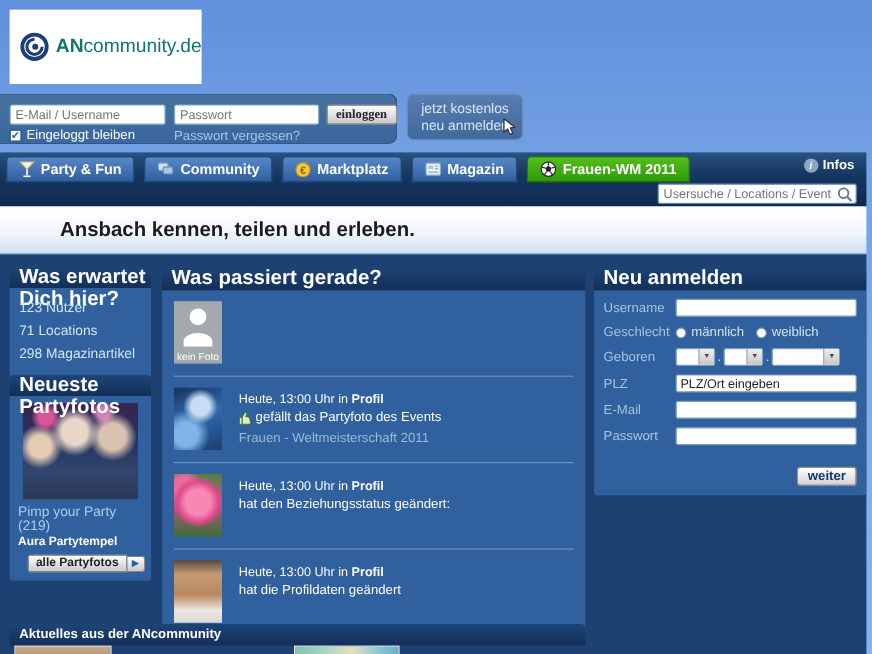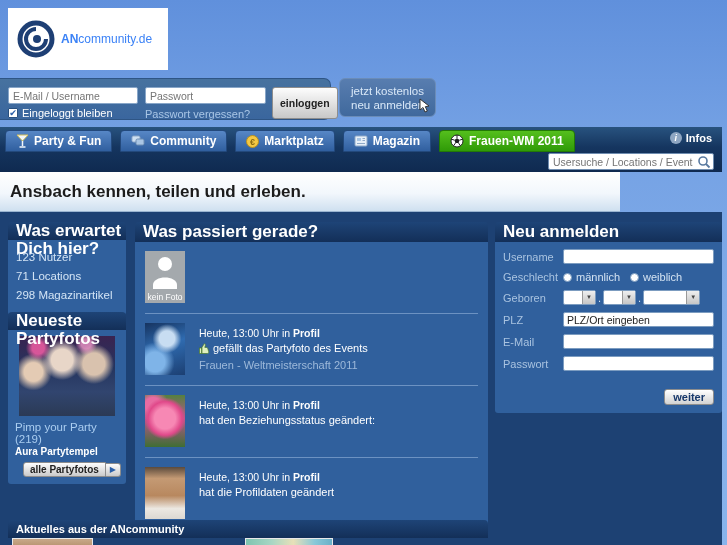--- a/index.html
+++ b/index.html
@@ -6,34 +6,34 @@
   html,body { width:727px; height:545px; overflow:hidden; }
   body {
     font-family:"Liberation Sans", sans-serif;
     background:linear-gradient(180deg,#6090dc 0%,#74a1e4 25%,#7fabe8 55%,#88b4ec 100%);
   }
   .page { position:relative; width:727px; height:545px; }
 
   
   .logo-box { position:absolute; left:8px; top:8px; width:160px; height:62px;
     background:#fff; display:flex; align-items:center; padding-left:8px; cursor:pointer; }
-  .logo-text { font-size:12px; color:#3b82f6; letter-spacing:0; margin-left:5px; }
+  .logo-text { font-size:16px; color:#0f766e; letter-spacing:0; margin-left:5px; }
   .logo-text b { font-weight:bold; }
 
   
   .login-bar { position:absolute; left:0; top:78px; width:331px; height:42px;
     background:linear-gradient(180deg,#47729f 0%,#3a669e 100%);
     border-radius:0 7px 7px 0; border:1px solid #2e5585; border-left:none; }
   .login-bar input { position:absolute; height:17px; border:1px solid #88a6c8; border-radius:2px;
     font-size:10.5px; padding:0 4px; color:#333; font-family:"Liberation Sans",sans-serif; }
   .login-user { left:8px; top:8px; width:130px; }
   .login-pass { left:145px; top:8px; width:121px; }
-  .btn-einloggen { position:absolute; left:272px; top:8px; height:32px; padding:0 7px;
+  .btn-einloggen { position:absolute; left:272px; top:8px; height:17px; padding:0 7px;
     background:linear-gradient(180deg,#fdfdfd,#c8c8c8); border:1px solid #8d8d8d; border-radius:3px;
-    font-size:10.5px; font-weight:bold; color:#222; cursor:pointer; font-family:Liberation Sans, sans-serif;}
+    font-size:10.5px; font-weight:bold; color:#222; cursor:pointer; font-family:Liberation Serif, serif;}
   .remember { position:absolute; left:8px; top:28px; display:flex; align-items:center; gap:4px;
     font-size:11px; color:#fff; cursor:pointer; }
   .checkbox { width:10px; height:10px; background:#fff; border:1px solid #29507f; border-radius:1px;
     font-size:9px; line-height:9px; color:#2a5fa8; text-align:center; }
   .forgot { position:absolute; left:145px; top:29px; font-size:11px; color:#a9c6e6; text-decoration:none; cursor:pointer;}
 
   
   .signup-cta { position:absolute; left:339px; top:78px; width:97px; height:39px;
     background:linear-gradient(180deg,#587daf 0%,#40699d 100%);
     border:1px solid #6b8cb8; border-radius:6px; color:#d9e8f8; font-size:11.5px;
@@ -52,23 +52,23 @@
   .infos { position:absolute; right:10px; top:5px; display:flex; align-items:center; gap:4px;
     color:#fff; font-size:11px; font-weight:bold; cursor:pointer; }
   .info-circle { width:12px; height:12px; border-radius:50%; background:#8fa6c2; color:#fff;
     font-size:9px; font-style:italic; font-weight:bold; text-align:center; line-height:12px; }
   .search-wrap { position:absolute; right:8px; top:26px; width:166px; height:17px; background:#fff;
     border:1px solid #6f8db0; border-radius:2px; display:flex; align-items:center; }
   .search-wrap input { flex:1; border:none; outline:none; font-size:10.5px; color:#555; padding:0 4px;
     font-family:"Liberation Sans",sans-serif; background:transparent; }
 
   
-  .banner { position:absolute; left:0; top:172px; width:620px; height:40px;
+  .banner { position:absolute; left:0; top:172px; width:722px; height:40px;
     background:linear-gradient(180deg,#ffffff 0%,#f2f7fc 55%,#cfe0f0 100%);
-    border-bottom:1px solid #9ab4d0; }
+    border-bottom:1px solid #9ab4d0;padding-left:40px; }
   .banner h1 { font-size:17px; color:#1c1c1c; line-height:40px; padding-left:10px; font-weight:bold; }
 
   
   .content { position:absolute; left:0; top:212px; width:722px; height:333px; background:#1d4173; }
   .panel { position:absolute; border-radius:4px 4px 3px 3px; overflow:hidden; }
   .panel-hd { height:18px; background:linear-gradient(180deg,#1e4477 0%,#132f58 100%);
     color:#fff; font-size:17px; font-weight:bold; line-height:18px; padding-left:8px; }
   .panel-bd { background:#30609d; }
 
   

